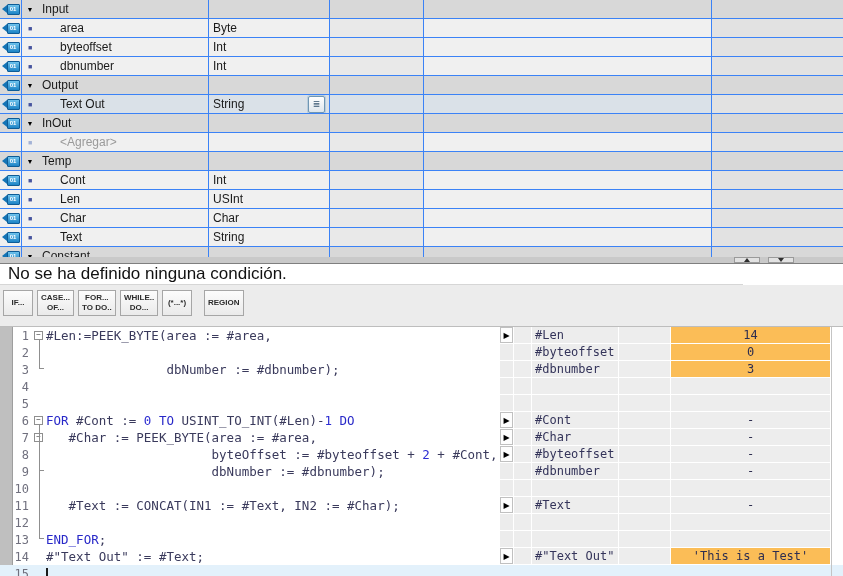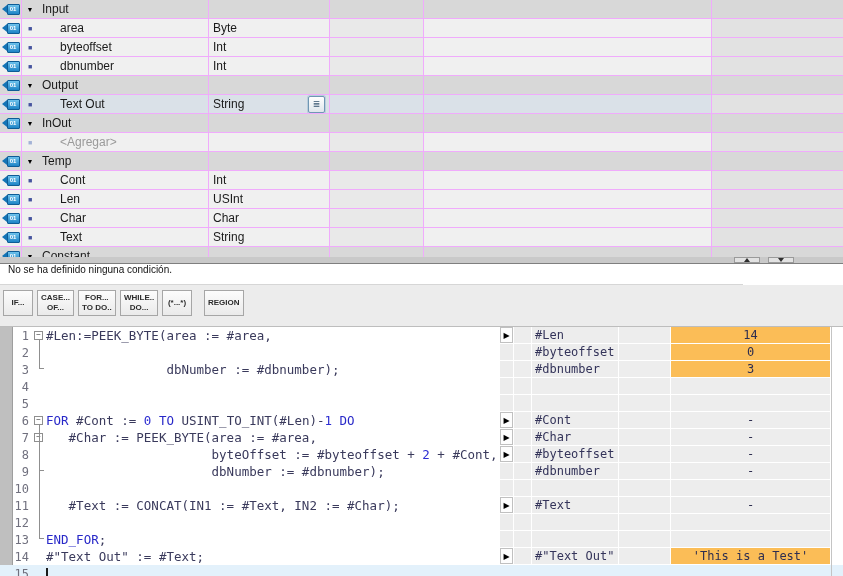--- a/index.html
+++ b/index.html
@@ -1,21 +1,21 @@
 <!DOCTYPE html>
 <html><head>
 <meta charset="utf-8">
 <style>
   html,body{margin:0;padding:0;background:#fff;}
   .screen{position:relative;width:843px;height:576px;overflow:hidden;
           font-family:"Liberation Sans",sans-serif;font-size:12px;color:#1a1a1a;
           background:#fff;user-select:none;}
 
   
-  .iface{position:absolute;left:0;top:0;width:843px;height:257px;overflow:hidden;background:#f0abfc;}
+  .iface{position:absolute;left:0;top:0;width:843px;height:257px;overflow:hidden;background:#3b82f6;}
   .irow{display:flex;height:19px;box-sizing:border-box;}
   .cell{box-sizing:border-box;height:18px;margin-bottom:1px;margin-right:1px;display:flex;align-items:center;overflow:hidden;}
   .c1{width:21px;justify-content:center;}
   .c2{width:186px;}
   .c3{width:120px;padding-left:4px;}
   .c4{width:93px;}
   .c5{width:287px;}
   .c6{width:131px;margin-right:0;}
   .row-var .c1,.row-var .c2,.row-var .c3,.row-var .c5{background:#f0f0f0;}
   .row-var .c4{background:#e9e9e9;}
@@ -40,21 +40,21 @@
 
   
   .vstrip{position:absolute;left:0;top:257px;width:843px;height:7px;background:#c9c9c9;border-bottom:1px solid #7f7f7f;box-sizing:border-box;}
   .vbtn{position:absolute;top:0;width:26px;height:6px;background:#e2e2e2;border:1px solid #9a9a9a;box-sizing:border-box;
         display:flex;align-items:center;justify-content:center;cursor:pointer;}
   .vbtn .t-up{width:0;height:0;border-left:3px solid transparent;border-right:3px solid transparent;border-bottom:4px solid #2e2e2e;}
   .vbtn .t-dn{width:0;height:0;border-left:3px solid transparent;border-right:3px solid transparent;border-top:4px solid #2e2e2e;}
 
   
   .cond{position:absolute;left:0;top:264px;width:743px;height:21px;background:#fff;border-bottom:1px solid #d6d6d6;
-        box-sizing:border-box;display:flex;align-items:flex-start;padding-left:8px;font-size:10px;color:#111;}
+        box-sizing:border-box;display:flex;align-items:flex-end;padding-left:8px;font-size:17px;color:#111;}
 
   
   .snips{position:absolute;left:0;top:285px;width:843px;height:42px;background:#ececec;box-sizing:border-box;border-bottom:1px solid #bdbdbd;}
   .snip-btn{position:absolute;top:5px;height:26px;min-width:30px;box-sizing:border-box;background:linear-gradient(#fcfcfc,#eaeaea);
             border:1px solid #a6a6a6;font-family:"Liberation Sans",sans-serif;font-size:8px;font-weight:bold;color:#2b2b2b;
             display:flex;flex-direction:column;align-items:center;justify-content:center;line-height:1.25;padding:0 3px;cursor:pointer;}
 
   
   .codearea{position:absolute;left:0;top:327px;width:843px;height:249px;background:#fff;overflow:hidden;}
   .gutter{position:absolute;left:0;top:0;width:13px;height:249px;background:#bfbfbf;border-right:1px solid #9e9e9e;box-sizing:border-box;}

